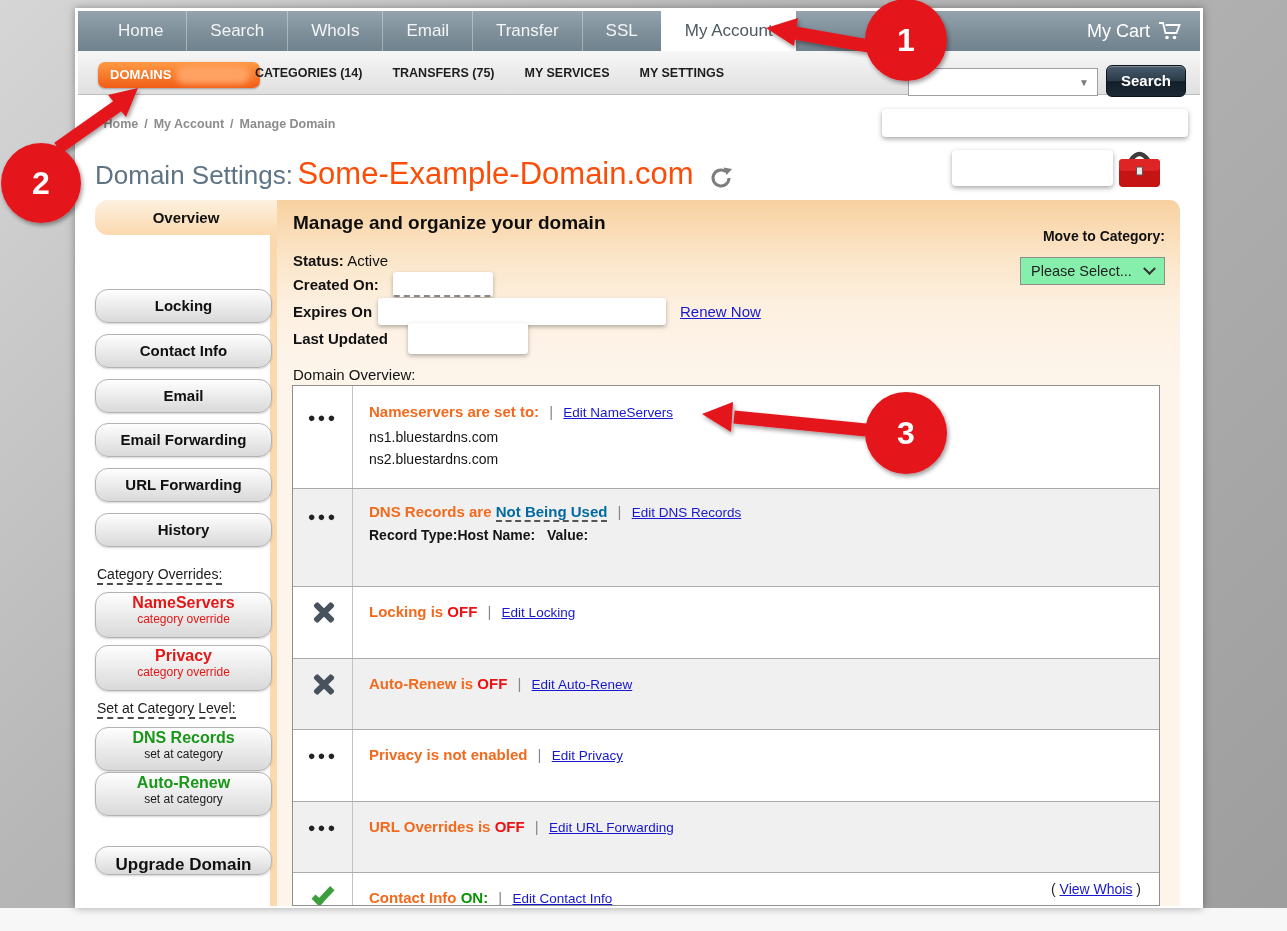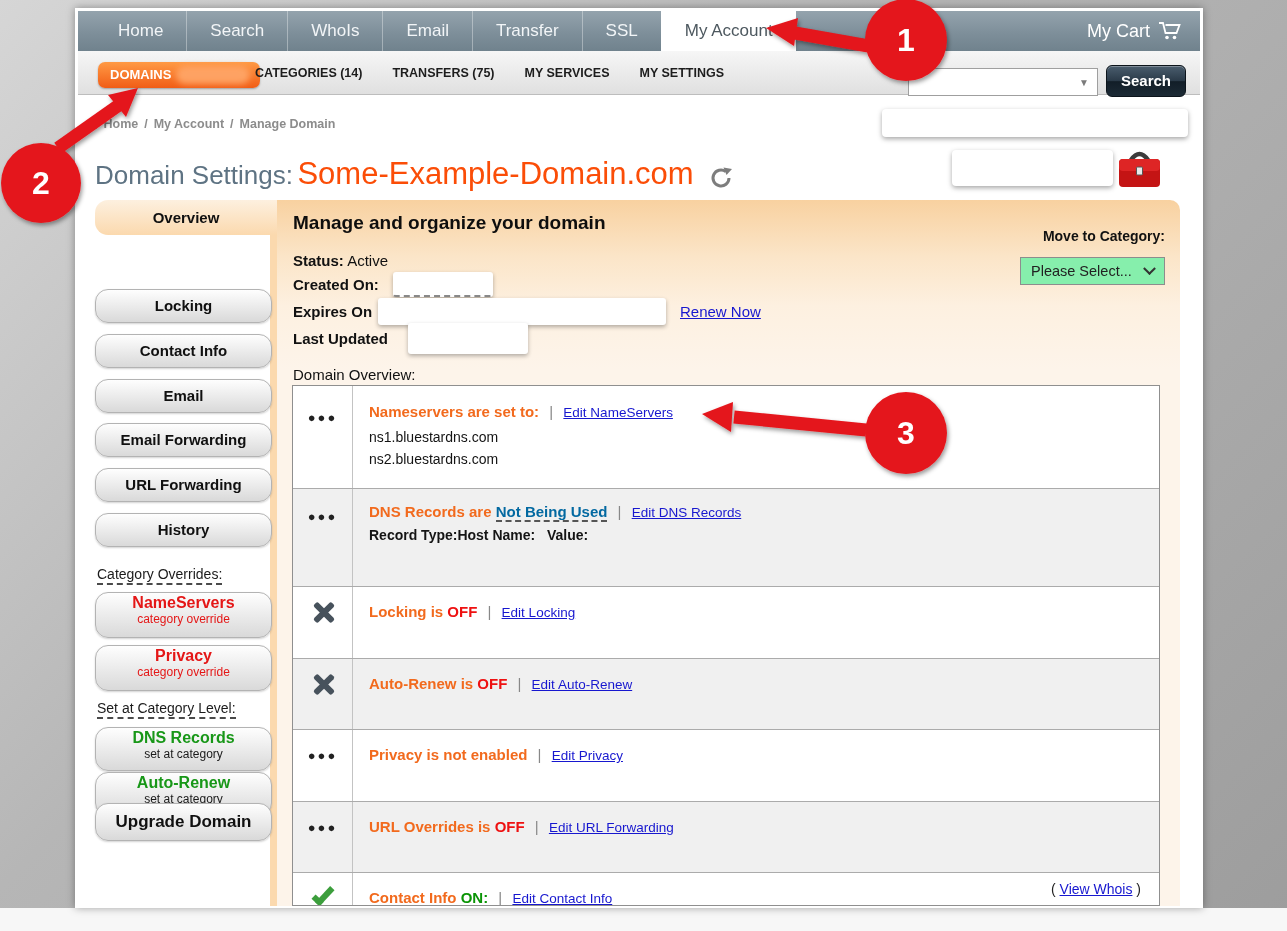--- a/index.html
+++ b/index.html
@@ -227,21 +227,21 @@
   </div>
   <div class="side-label" style="top:692px">Set at Category Level:</div>
   <div class="side-btn two-line" style="top:719px;height:44px">
     <span class="bt green-t">DNS Records</span>
     <span class="bs black-s">set at category</span>
   </div>
   <div class="side-btn two-line" style="top:764px;height:44px">
     <span class="bt green-t">Auto-Renew</span>
     <span class="bs black-s">set at category</span>
   </div>
-  <div class="side-btn" style="top:795px;height:38px;line-height:36px;font-size:17px">Upgrade Domain</div>
+  <div class="side-btn" style="top:838px;height:29px;line-height:36px;font-size:17px">Upgrade Domain</div>
 
   <div class="m-head">Manage and organize your domain</div>
   <div class="m-line" style="top:244px">
     <b>Status:</b>
     <span>Active</span>
   </div>
   <div class="m-line" style="top:268px">
     <b>Created On:</b>
   </div>
   <div class="inline-box dash-under" style="left:318px;top:264px;width:100px;height:25px"></div>

